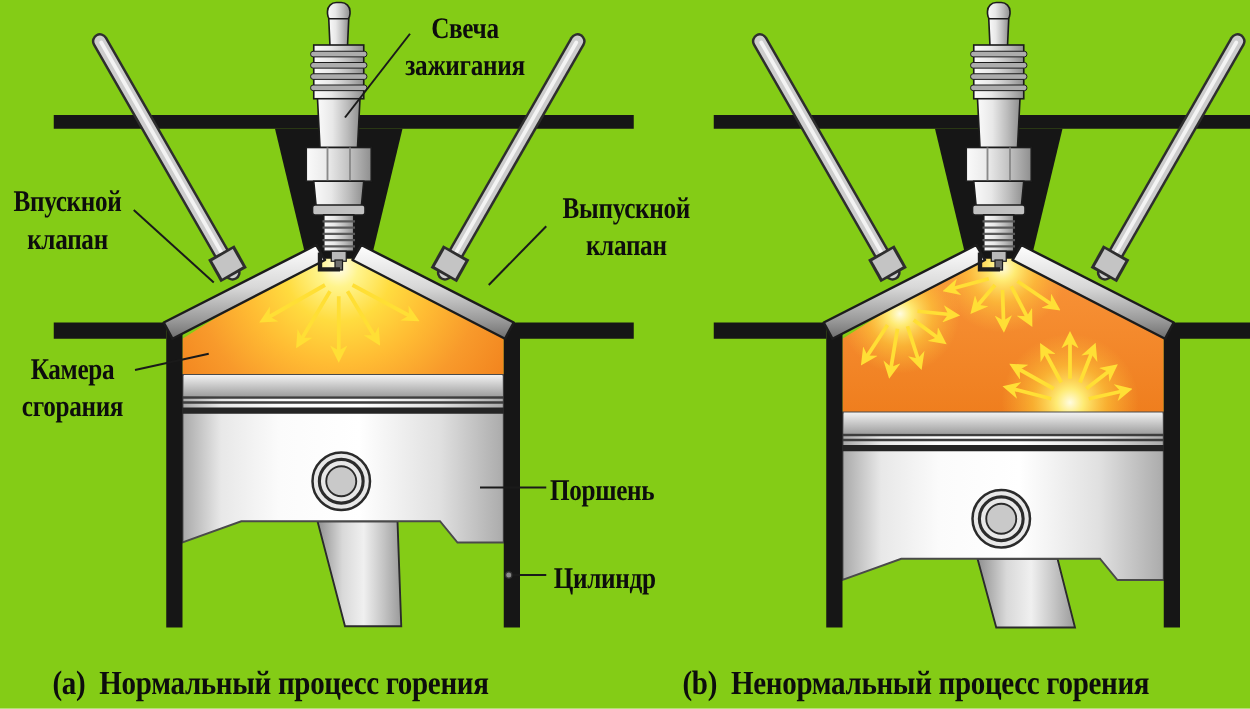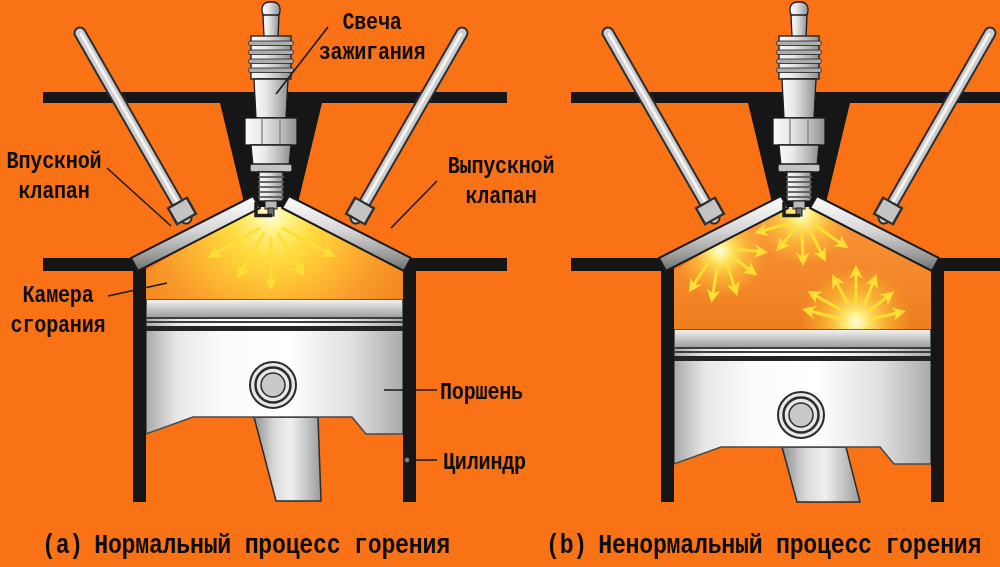--- a/index.html
+++ b/index.html
@@ -1,18 +1,18 @@
 <!DOCTYPE html>
 <html><head>
 <meta charset="utf-8">
 <style>
   html,body{margin:0;padding:0;background:#ffffff;}
   .stage{
-    position:relative;width:1000px;height:567px;background:#f97316;overflow:hidden;
-    font-family:Liberation Mono, monospace;
+    position:relative;width:1000px;height:567px;background:#84cc16;overflow:hidden;
+    font-family:Liberation Serif, serif;
   }
   .stage svg{position:absolute;left:0;top:0;}
   .lbl{
     position:absolute;font-weight:bold;color:#0d0d0d;text-align:center;
     font-size:24px;line-height:1.25;letter-spacing:-0.3px;white-space:nowrap;
     transform:scaleX(0.84);transform-origin:center top;
   }
   .lbl.left{text-align:left;transform-origin:left top;}
   .cap{
     position:absolute;font-weight:bold;color:#0d0d0d;font-size:27px;

